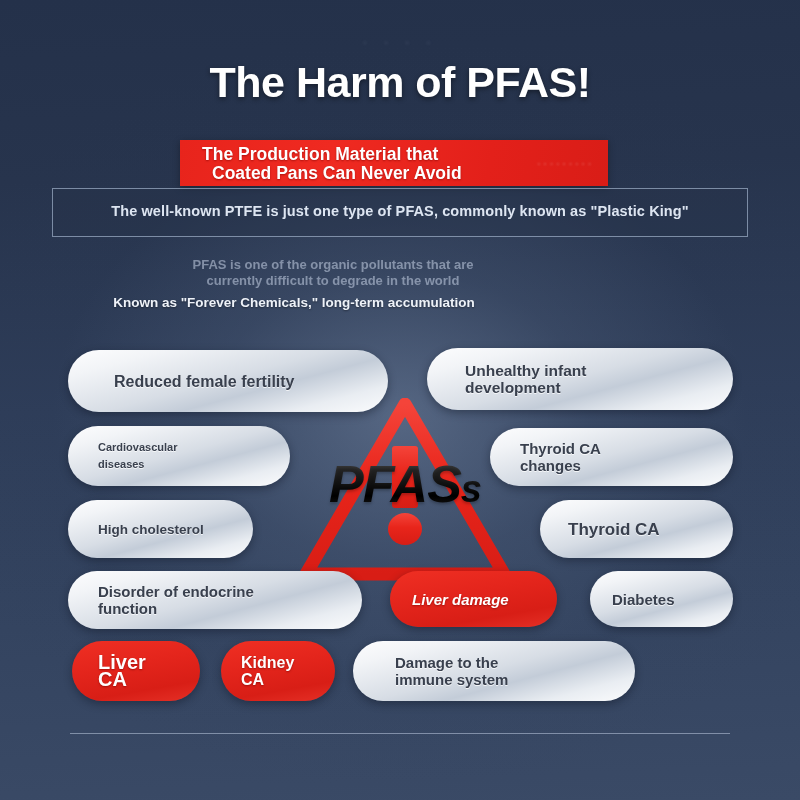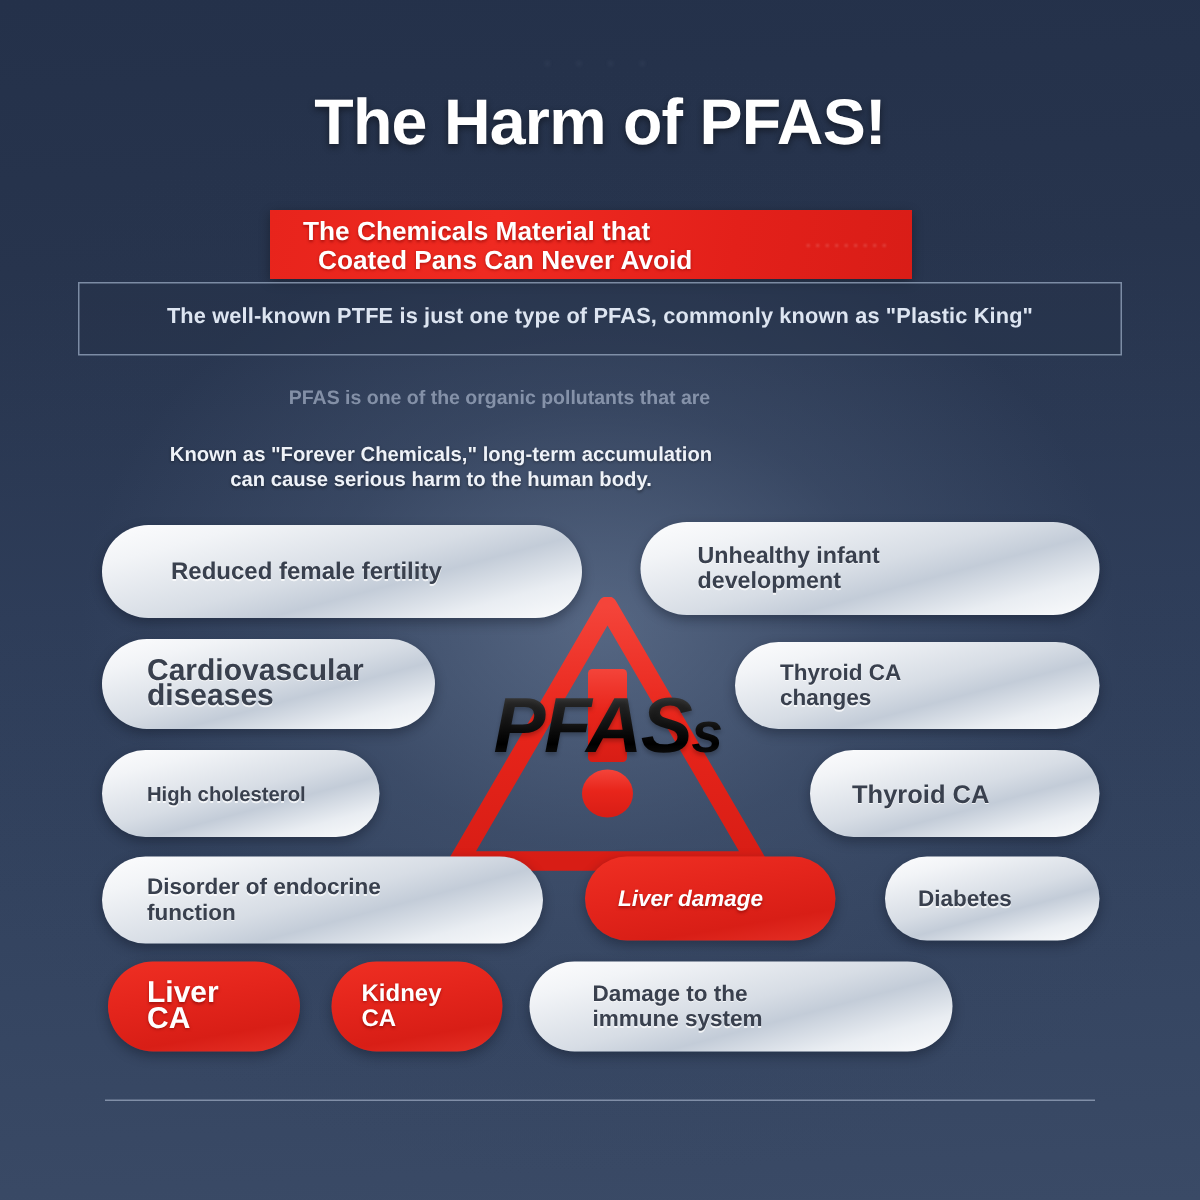--- a/index.html
+++ b/index.html
@@ -210,36 +210,36 @@
 
 <div id="poster">
 
   <div class="watermark">·  ·  ·  ·</div>
 
   <div class="title">The Harm of PFAS!</div>
 
   <div class="red-banner">
     <div class="bnr-ghost">·········</div>
     <div class="bnr-text">
-      <span>The Chemicals Material that</span>
+      <span>The Production Material that</span>
       <span class="l2">Coated Pans Can Never Avoid</span>
     </div>
   </div>
 
   <div class="ptfe-box">
     <div class="ptfe-text">The well-known PTFE is just one type of PFAS, commonly known as "Plastic King"</div>
   </div>
 
   <div class="sub-faint">
     <span>PFAS is one of the organic pollutants that are</span>
+    <span class="l2">currently difficult to degrade in the world</span>
   </div>
 
   <div class="sub-strong">
     <span>Known as "Forever Chemicals," long-term accumulation</span>
-    <span class="l2">can cause serious harm to the human body.</span>
   </div>
 
   <div class="logo">
     <svg viewBox="0 0 214 186" xmlns="http://www.w3.org/2000/svg" aria-hidden="true">
       <defs>
         <linearGradient id="redg" x1="0" y1="0" x2="0" y2="1">
           <stop offset="0%" stop-color="#f4443a"></stop>
           <stop offset="45%" stop-color="#e8251b"></stop>
           <stop offset="100%" stop-color="#d81d15"></stop>
         </linearGradient>
@@ -253,21 +253,21 @@
 
   <div id="pill-layer">
       <div class="pill light" style="left: 68px; top: 350px; width: 320px; height: 62px;">
         <span class="lbl" style="font-size: 16px; padding-left: 46px;">Reduced female fertility</span>
       </div>
       <div class="pill light" style="left: 427px; top: 348px; width: 306px; height: 62px;">
         <span class="lbl" style="font-size: 15.5px; padding-left: 38px;">Unhealthy infant
 development</span>
       </div>
       <div class="pill light" style="left: 68px; top: 426px; width: 222px; height: 60px;">
-        <span class="lbl" style="font-size: 20px; padding-left: 30px;">Cardiovascular
+        <span class="lbl" style="font-size: 11px; padding-left: 30px;">Cardiovascular
 diseases</span>
       </div>
       <div class="pill light" style="left: 490px; top: 428px; width: 243px; height: 58px;">
         <span class="lbl" style="font-size: 15px; padding-left: 30px;">Thyroid CA
 changes</span>
       </div>
       <div class="pill light" style="left: 68px; top: 500px; width: 185px; height: 58px;">
         <span class="lbl" style="font-size: 13.5px; padding-left: 30px;">High cholesterol</span>
       </div>
       <div class="pill light" style="left: 540px; top: 500px; width: 193px; height: 58px;">

